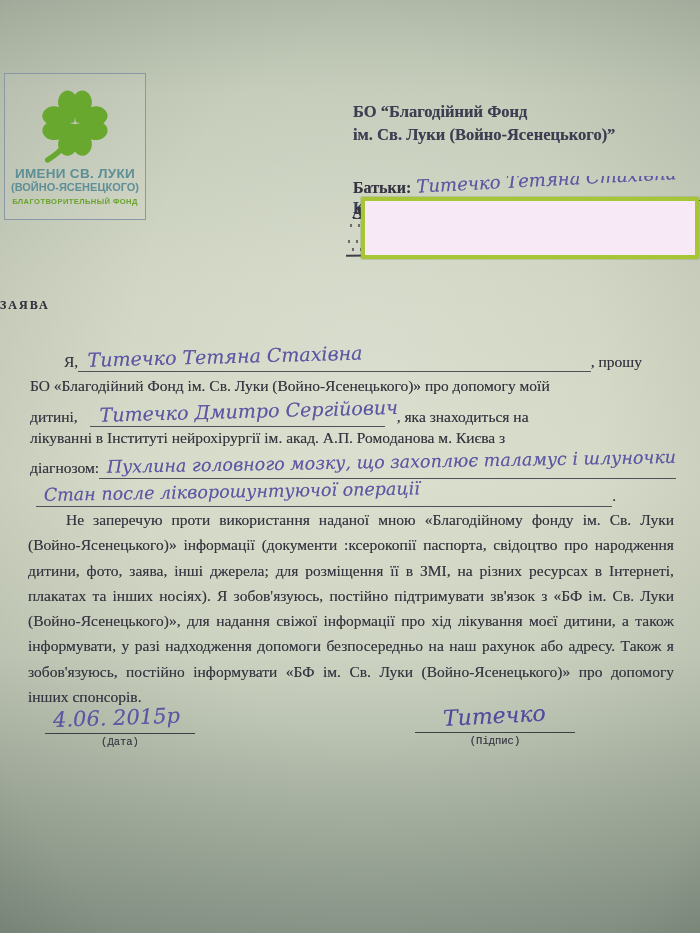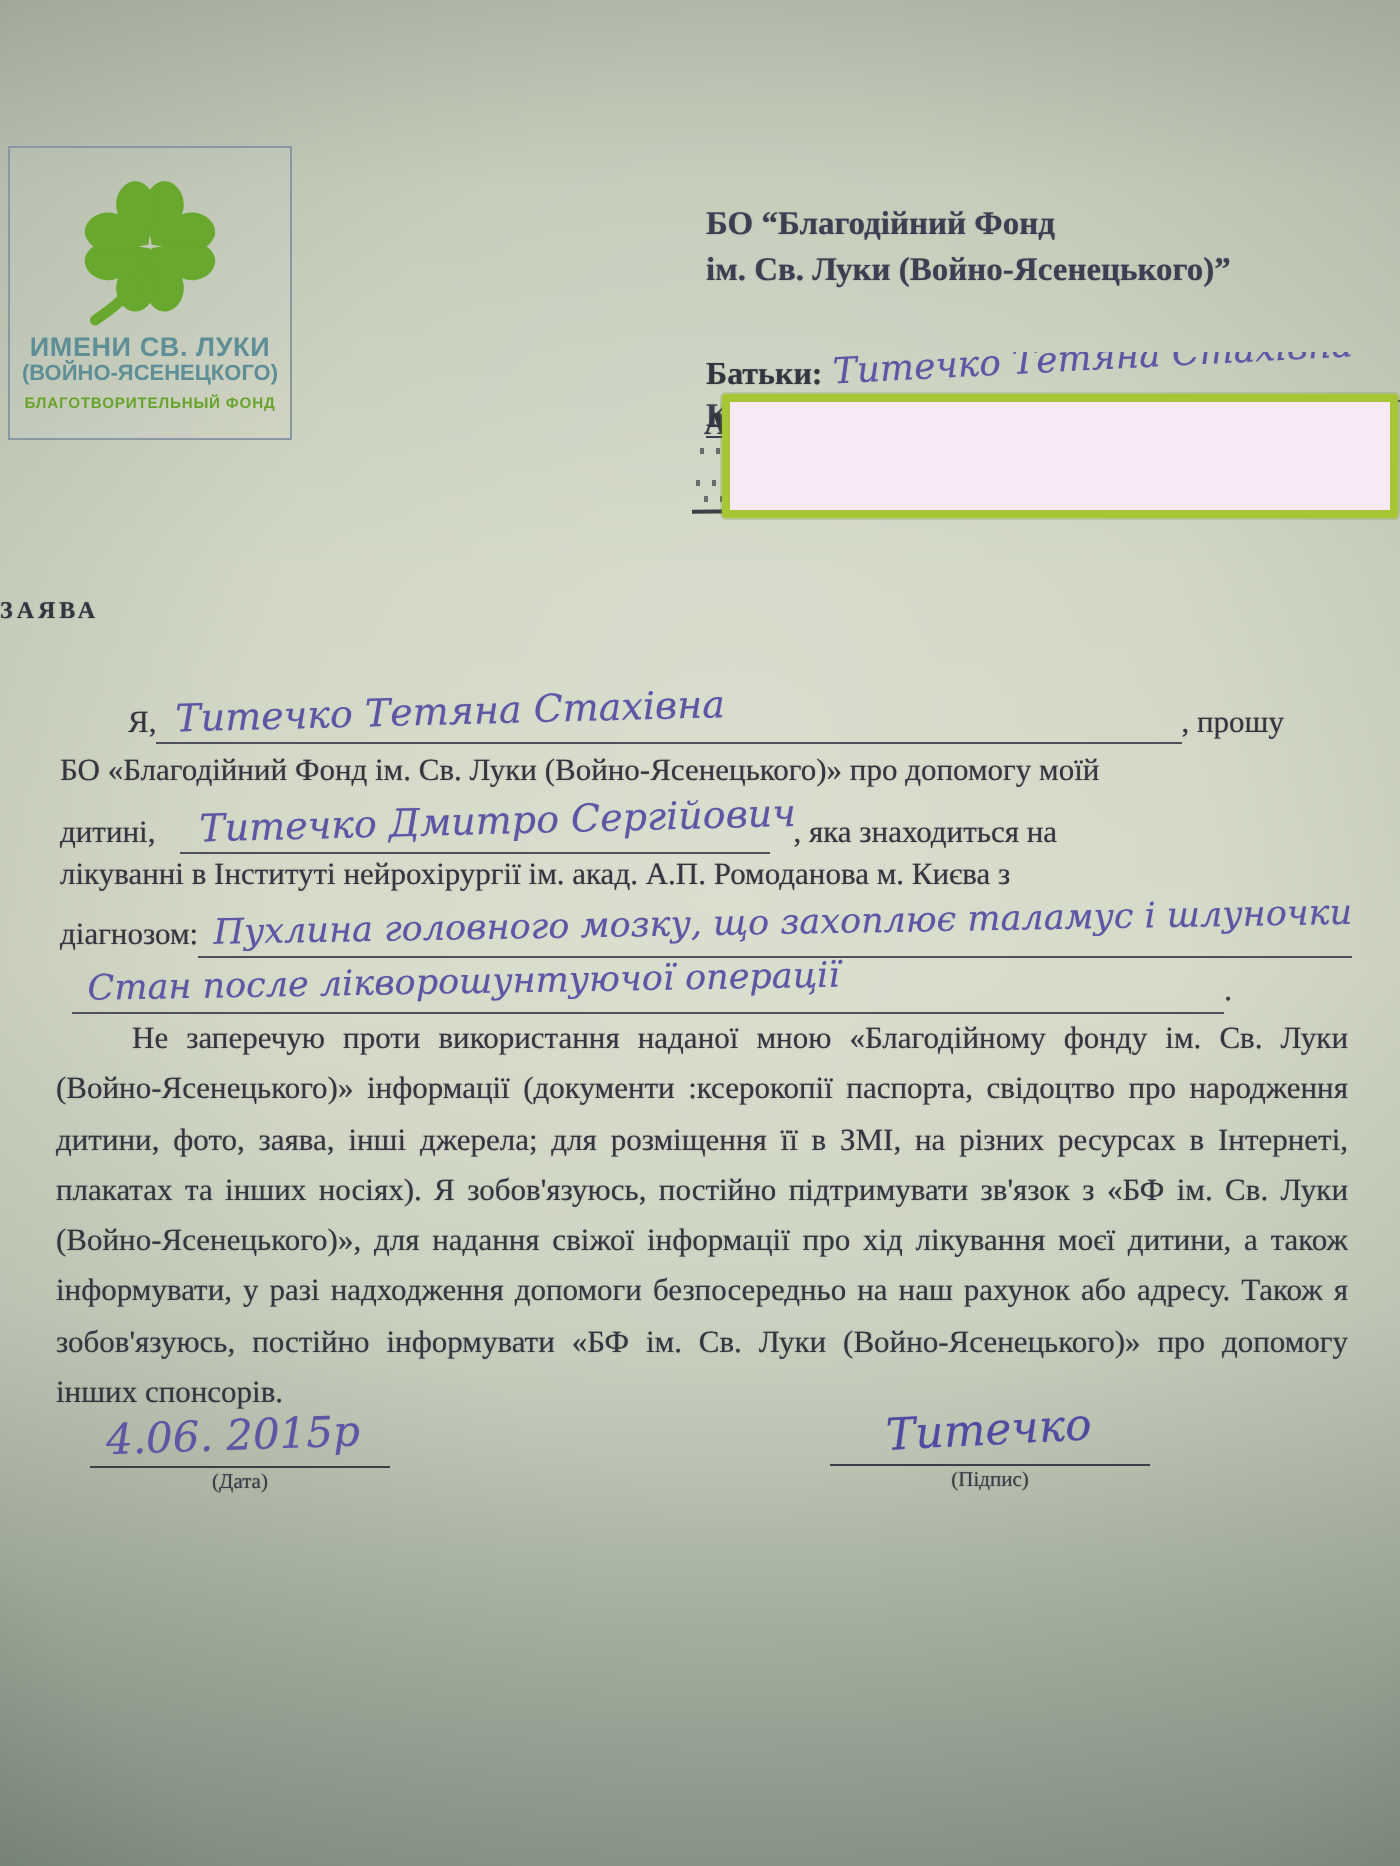--- a/index.html
+++ b/index.html
@@ -51,21 +51,21 @@
   .plainline{position:absolute; left:30px; width:640px; font-size:15.5px;}
   
   .para{position:absolute; left:28px; top:507px; width:646px; font-size:15.5px;
     line-height:25.3px; text-align:justify; text-indent:38px;}
   
   .date-block{position:absolute; left:45px; top:706px; width:150px;}
   .date-hand{font-size:21px; transform:rotate(-2deg); display:inline-block; padding-left:8px;}
   .sig-block{position:absolute; left:415px; top:704px; width:160px;}
   .sig-hand{font-size:22px; transform:rotate(-3deg); display:inline-block; padding-left:28px; color:#504aa0;}
   .rule{border-bottom:1.6px solid #3e3e46; height:3px;}
-  .sublabel{font-size:10.5px; text-align:center; margin-top:2px; color:#3b3b45;}
+  .sublabel{font-size:10.5px; text-align:center; margin-top:2px; color:#3b3b45;font-family:Liberation Mono, monospace;}
 </style>
 </head>
 <body>
 
 <div class="page">
   <div class="vignette"></div>
 
   <div class="logo-box">
     <svg width="92" height="88" viewBox="-36 -38 72 74">
       <g fill="#68a82e">

